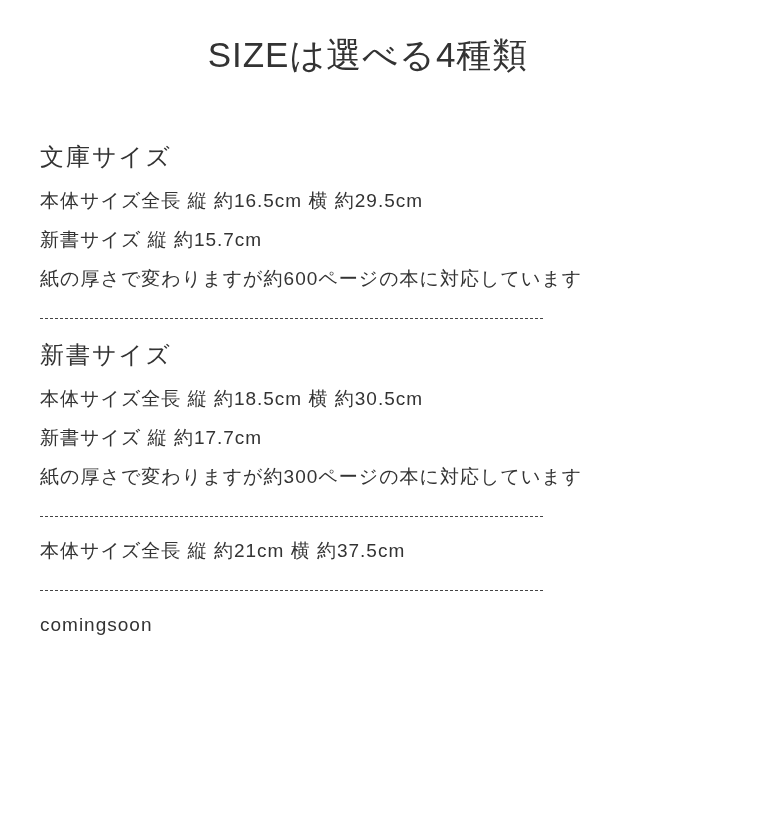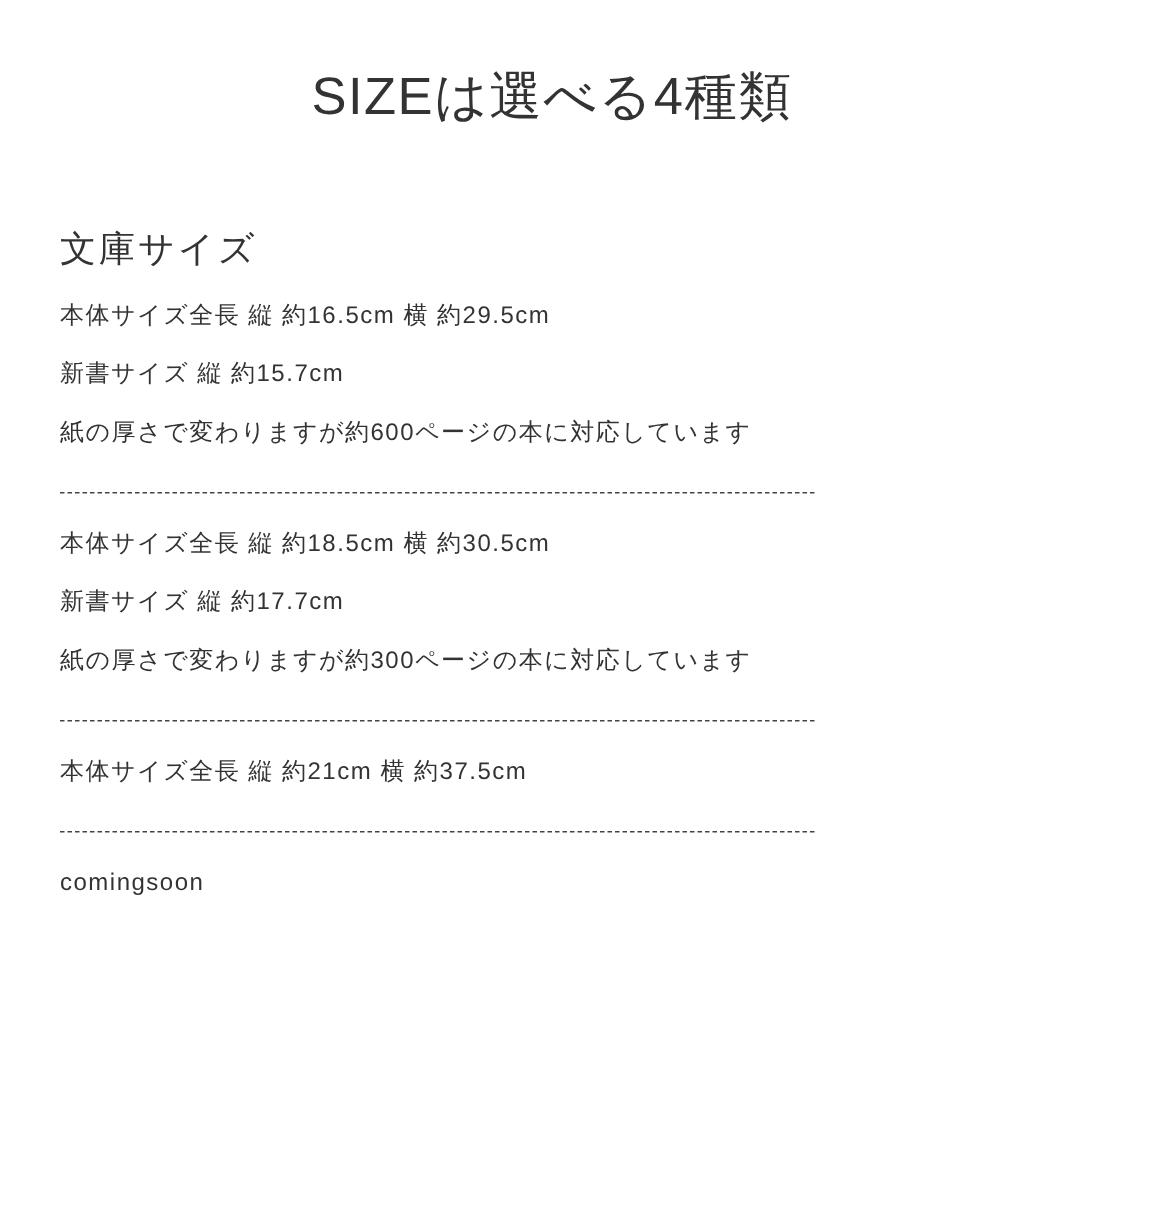--- a/index.html
+++ b/index.html
@@ -8,42 +8,42 @@
     background: #ffffff;
   }
   body {
     width: 780px;
     height: 814px;
     color: #333333;
     font-family: "Liberation Sans", "DejaVu Sans", sans-serif;
     overflow: hidden;
   }
   .content {
-    padding: 42px 84px 0 40px;
+    padding: 32px 84px 0 40px;
   }
   h1.page-title {
     font-size: 35px;
     font-weight: 400;
     line-height: 45px;
     letter-spacing: 1px;
     text-align: center;
     margin: 0 0 68px 0;
     color: #333333;
     white-space: nowrap;
   }
   h2.section-heading {
     font-size: 24px;
     font-weight: 400;
     line-height: 24px;
     letter-spacing: 2px;
     margin: 0 0 22px 0;
     color: #333333;
   }
   p.size-line {
-    font-size: 16px;
+    font-size: 19px;
     font-weight: 400;
     line-height: 19px;
     letter-spacing: 1px;
     margin: 0 0 20px 0;
     color: #333333;
     white-space: nowrap;
   }
   .divider {
     width: 503px;
     height: 0;
@@ -62,20 +62,21 @@
   <section>
     <h2 class="section-heading">文庫サイズ</h2>
     <p class="size-line">本体サイズ全長 縦 約16.5cm 横 約29.5cm</p>
     <p class="size-line">新書サイズ 縦 約15.7cm</p>
     <p class="size-line">紙の厚さで変わりますが約600ページの本に対応しています</p>
   </section>
 
   <div class="divider"></div>
 
   <section>
+    <h2 class="section-heading">新書サイズ</h2>
     <p class="size-line">本体サイズ全長 縦 約18.5cm 横 約30.5cm</p>
     <p class="size-line">新書サイズ 縦 約17.7cm</p>
     <p class="size-line">紙の厚さで変わりますが約300ページの本に対応しています</p>
   </section>
 
   <div class="divider"></div>
 
   <section>
     <p class="size-line">本体サイズ全長 縦 約21cm 横 約37.5cm</p>
   </section>

